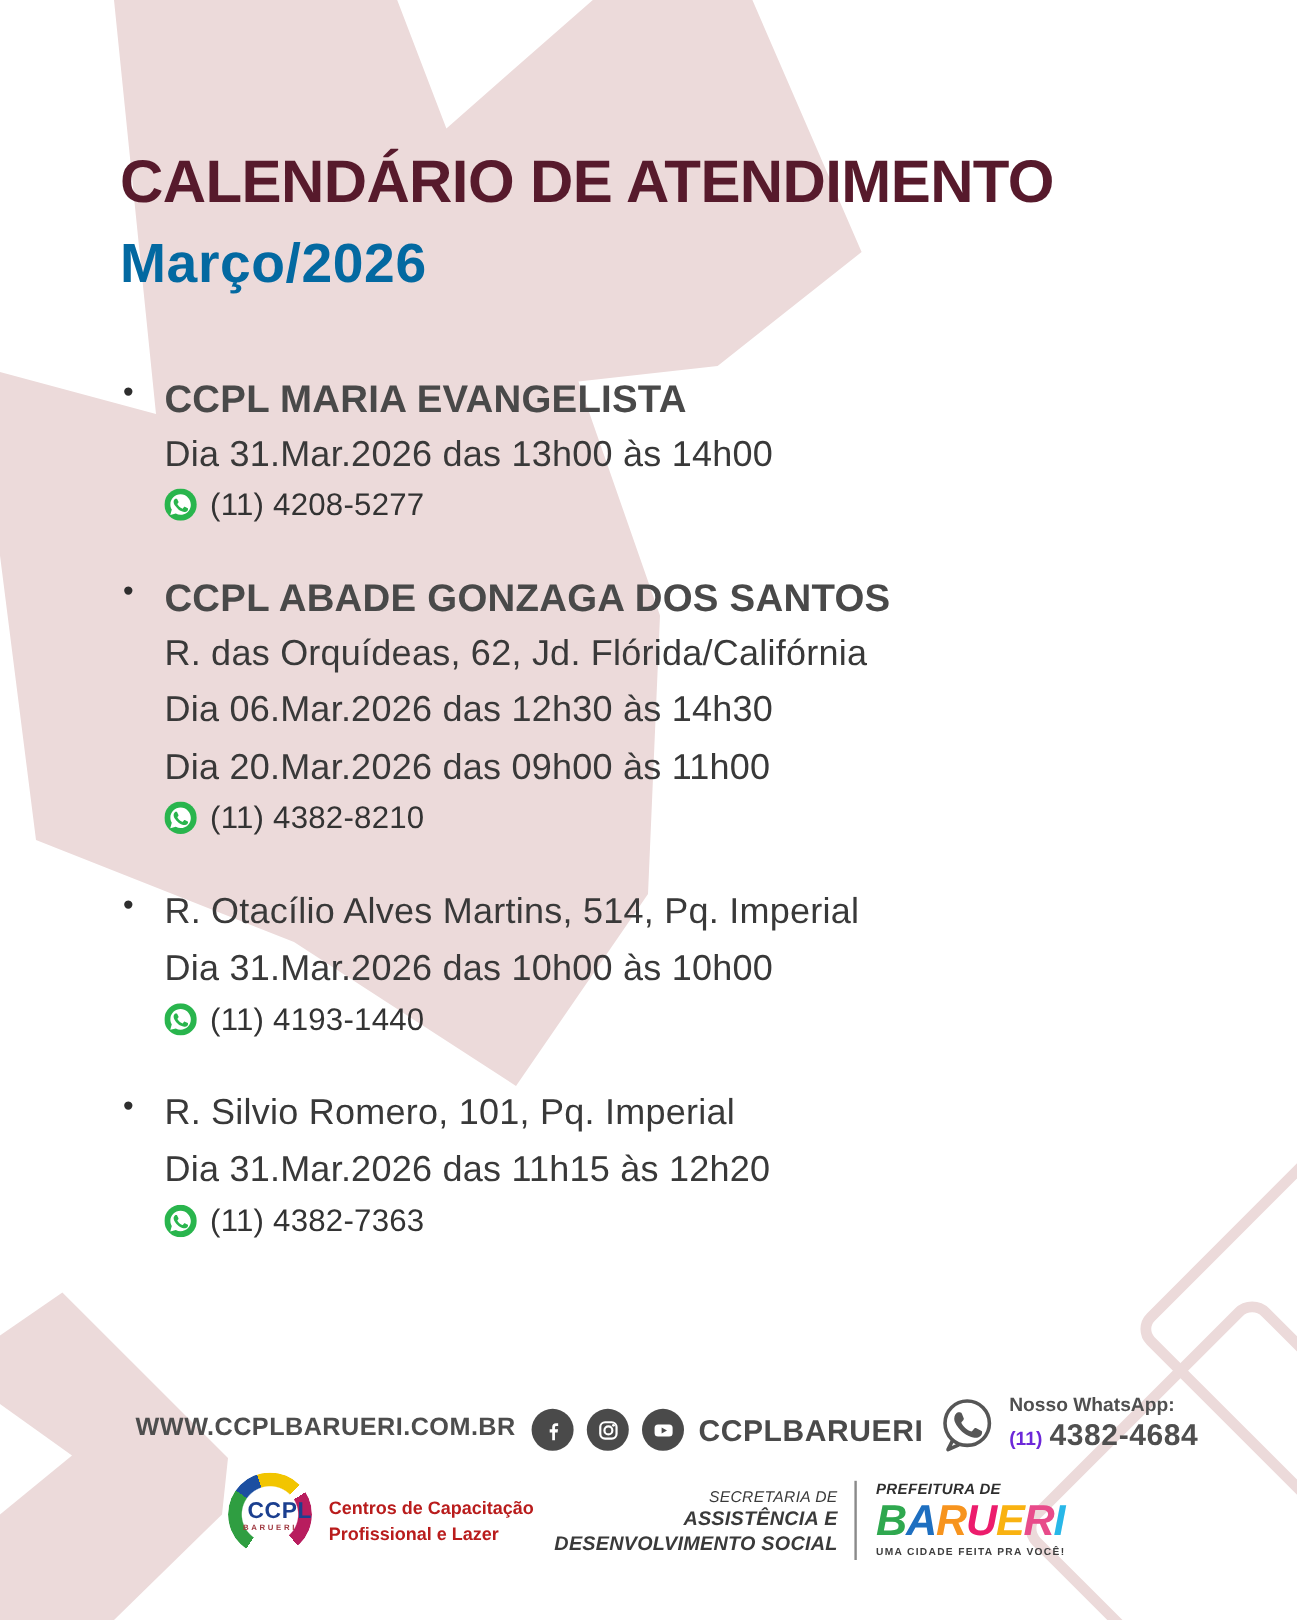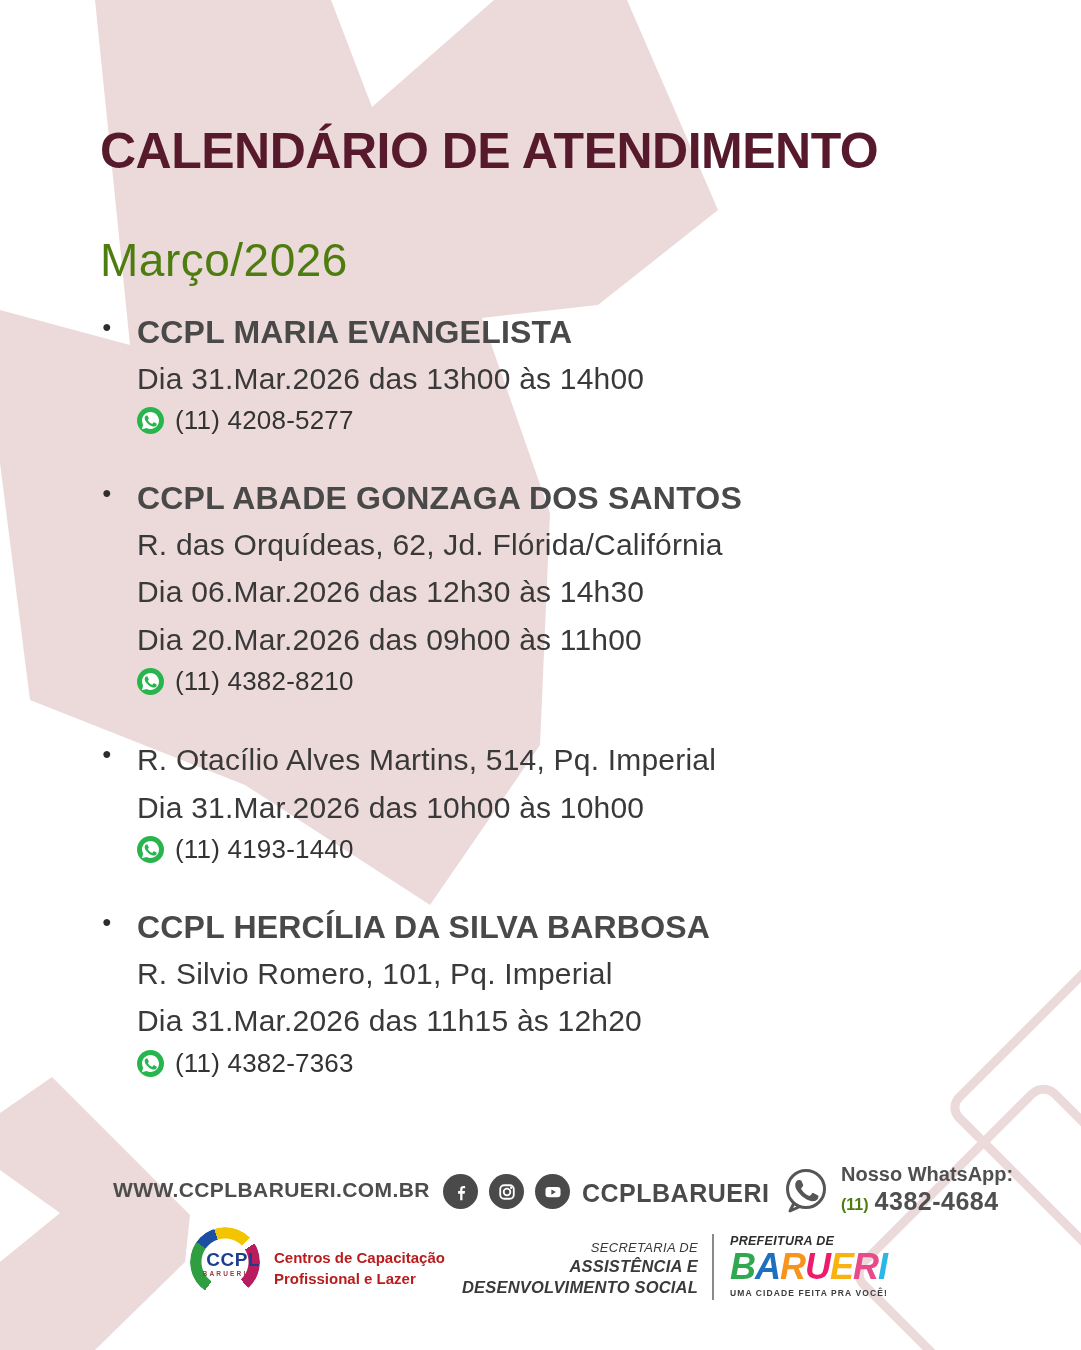--- a/index.html
+++ b/index.html
@@ -4,22 +4,22 @@
 <style>
   html,body{margin:0;padding:0;background:#ffffff;}
   .page{position:relative;width:1081px;height:1350px;overflow:hidden;background:#fff;
         font-family:"Liberation Sans","DejaVu Sans",sans-serif;}
   .bg{position:absolute;left:0;top:0;width:1081px;height:1350px;z-index:0;}
   .content{position:absolute;left:0;top:0;width:1081px;height:1350px;z-index:1;border-radius:14px;}
 
   
   .title{position:absolute;left:100px;top:122px;font-size:50px;font-weight:700;
          letter-spacing:-0.5px;color:#571a2c;}
-  .subtitle{position:absolute;left:100px;top:192px;font-size:46px;font-weight:400;
-         letter-spacing:0.5px;color:#4d7c0f;margin-top:41px;}
+  .subtitle{position:absolute;left:100px;top:192px;font-size:46px;font-weight:700;
+         letter-spacing:0.5px;color:#0369a1;}
 
   
   .list{position:absolute;left:100px;top:314px;width:780px;}
   .item{position:relative;padding-left:37px;margin-bottom:44px;}
   .bullet{position:absolute;left:2px;top:5px;font-size:16px;color:#2e2e2e;line-height:1;}
   .c-name{font-size:32px;font-weight:700;color:#494949;letter-spacing:0.2px;line-height:1.15;}
   .item-line{font-size:30px;color:#393939;letter-spacing:0.2px;margin-top:9px;line-height:1.28;}
   .c-phone{display:flex;align-items:center;gap:11px;margin-top:7px;}
   .c-phone-text{font-size:26px;color:#333;letter-spacing:0.2px;}
   .wa-badge{width:27px;height:27px;flex:0 0 auto;}
@@ -28,23 +28,23 @@
   .website{position:absolute;left:113px;top:1178px;font-size:21px;font-weight:700;
            color:#4d4d4d;letter-spacing:0.4px;}
   .social{position:absolute;left:443px;top:1174px;display:flex;gap:11px;align-items:center;}
   .sicon{width:35px;height:35px;border-radius:50%;background:#4a4a4a;display:flex;
          align-items:center;justify-content:center;}
   .sicon svg{display:block;}
   .handle{position:absolute;left:582px;top:1179px;font-size:25px;font-weight:700;
           color:#4a4a4a;letter-spacing:0.5px;}
   .wa-footer{position:absolute;left:782px;top:1163px;display:flex;gap:11px;align-items:center;}
   .wa-footer-text{display:flex;flex-direction:column;}
-  .wa-label{font-size:20px;font-weight:700;color:#4f4f4f;}
+  .wa-label{font-size:16px;font-weight:700;color:#4f4f4f;}
   .wa-number-row{display:flex;align-items:baseline;gap:6px;margin-top:1px;}
-  .wa-ddd{font-size:16px;font-weight:700;color:#4d7c0f;}
+  .wa-ddd{font-size:16px;font-weight:700;color:#6d28d9;}
   .wa-number{font-size:25px;font-weight:700;color:#4f4f4f;letter-spacing:0.5px;}
 
   
   .ccpl-logo{position:absolute;left:190px;top:1227px;width:70px;height:70px;}
   .ccpl-ring{position:absolute;left:0;top:0;width:70px;height:70px;border-radius:50%;
     background:conic-gradient(#f2c500 0deg 45deg,#ffffff 45deg 58deg,#b81d5e 58deg 138deg,
       #ffffff 138deg 215deg,#2f9e41 215deg 305deg,#1c4fa1 305deg 342deg,#f2c500 342deg 360deg);
     -webkit-mask:radial-gradient(circle at 50% 50%, transparent 0 23px, #000 24px);
             mask:radial-gradient(circle at 50% 50%, transparent 0 23px, #000 24px);}
   .ccpl-acronym{position:absolute;left:0;top:22px;width:70px;text-align:right;
@@ -126,21 +126,20 @@
             <circle cx="16" cy="16" r="16" fill="#29b54d"></circle>
             <path fill="#ffffff" d="M16 5.8c-5.6 0-10.1 4.5-10.1 10 0 1.9.5 3.6 1.4 5.1L5.8 26.3l5.5-1.4c1.4.8 3 1.2 4.7 1.2 5.6 0 10.1-4.5 10.1-10S21.6 5.8 16 5.8z"></path>
             <path fill="#29b54d" d="M12.7 10.7c-.3-.6-.5-.6-.8-.6h-.7c-.2 0-.6.1-.9.4-.3.4-1.2 1.2-1.2 2.9s1.3 3.4 1.4 3.6c.2.2 2.4 3.9 6 5.3 3 1.2 3.6.9 4.2.9.6-.1 2.1-.8 2.4-1.7.3-.8.3-1.5.2-1.7-.1-.1-.3-.2-.7-.4l-2.4-1.2c-.3-.1-.6-.2-.8.2-.2.3-.9 1.1-1.1 1.4-.2.2-.4.3-.7.1-.4-.2-1.5-.6-2.8-1.8-1-.9-1.7-2-1.9-2.4-.2-.4 0-.5.2-.7l.5-.6c.2-.2.2-.4.3-.6.1-.2.1-.5 0-.6l-1.2-2.5z"></path>
           </svg>
           <span class="c-phone-text">(11) 4193-1440</span>
         </div>
       </div>
 
       <div class="item">
         <span class="bullet">●</span>
-        <div class="c-name">CCPL HERCÍLIA DA SILVA BARBOSA</div>
         <div class="item-line c-address">R. Silvio Romero, 101, Pq. Imperial</div>
         <div class="c-dates">
             <div class="item-line">Dia 31.Mar.2026 das 11h15 às 12h20</div>
           </div>
         <div class="c-phone">
           <svg class="wa-badge" viewBox="0 0 32 32">
             <circle cx="16" cy="16" r="16" fill="#29b54d"></circle>
             <path fill="#ffffff" d="M16 5.8c-5.6 0-10.1 4.5-10.1 10 0 1.9.5 3.6 1.4 5.1L5.8 26.3l5.5-1.4c1.4.8 3 1.2 4.7 1.2 5.6 0 10.1-4.5 10.1-10S21.6 5.8 16 5.8z"></path>
             <path fill="#29b54d" d="M12.7 10.7c-.3-.6-.5-.6-.8-.6h-.7c-.2 0-.6.1-.9.4-.3.4-1.2 1.2-1.2 2.9s1.3 3.4 1.4 3.6c.2.2 2.4 3.9 6 5.3 3 1.2 3.6.9 4.2.9.6-.1 2.1-.8 2.4-1.7.3-.8.3-1.5.2-1.7-.1-.1-.3-.2-.7-.4l-2.4-1.2c-.3-.1-.6-.2-.8.2-.2.3-.9 1.1-1.1 1.4-.2.2-.4.3-.7.1-.4-.2-1.5-.6-2.8-1.8-1-.9-1.7-2-1.9-2.4-.2-.4 0-.5.2-.7l.5-.6c.2-.2.2-.4.3-.6.1-.2.1-.5 0-.6l-1.2-2.5z"></path>
           </svg>

